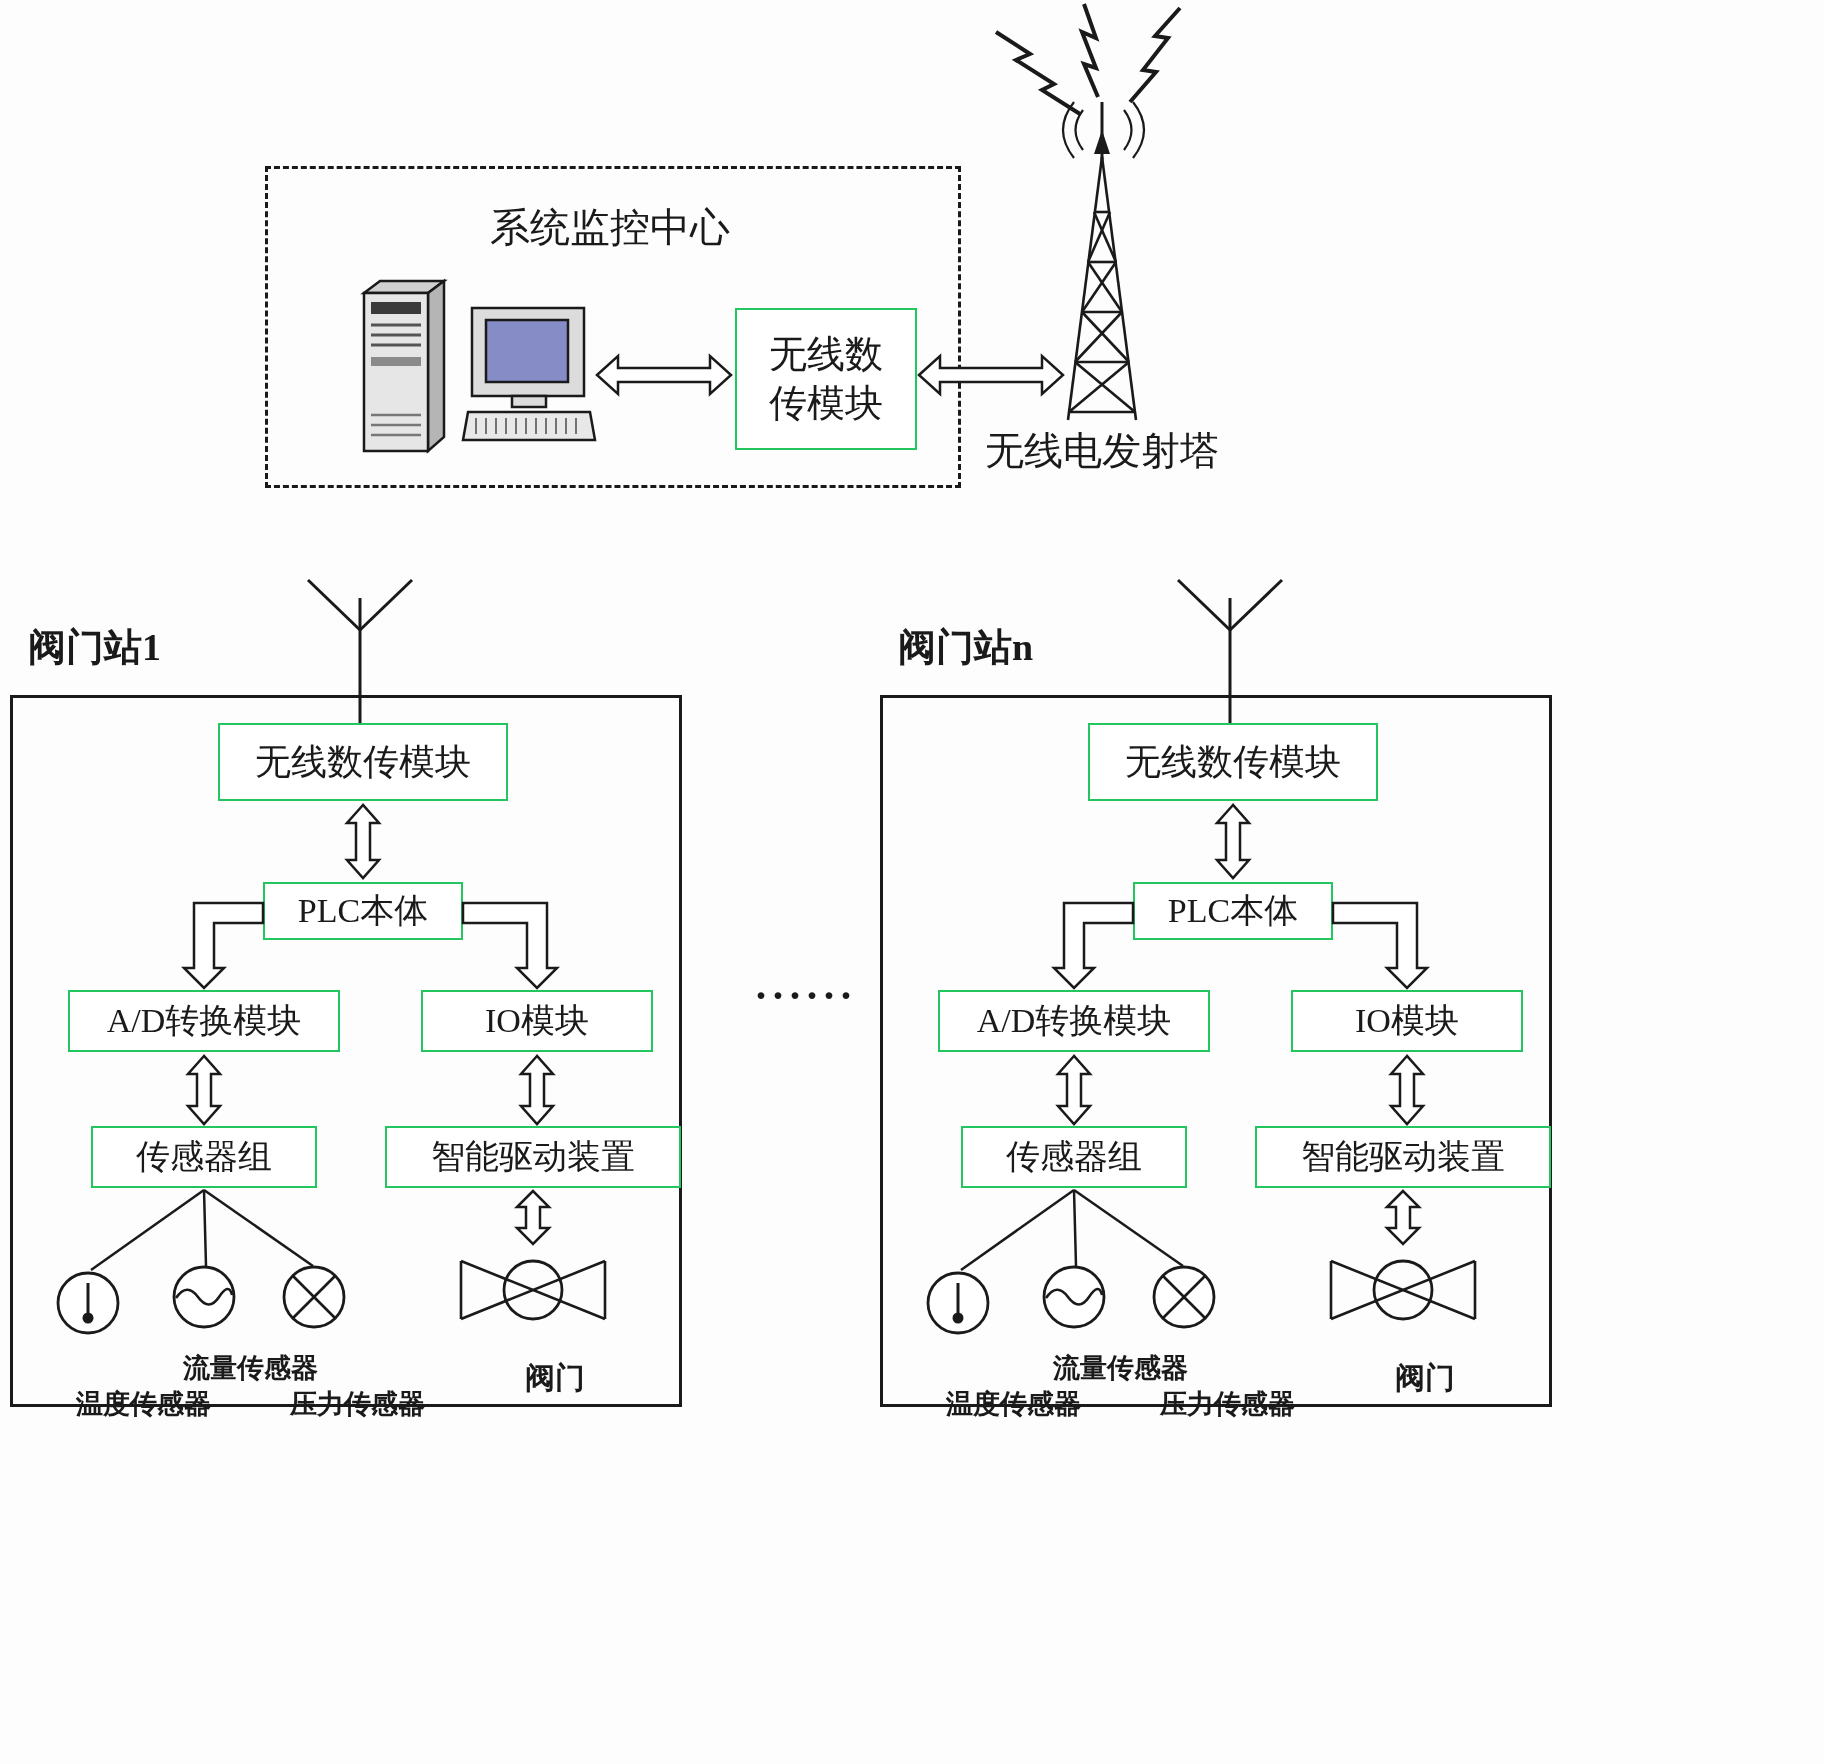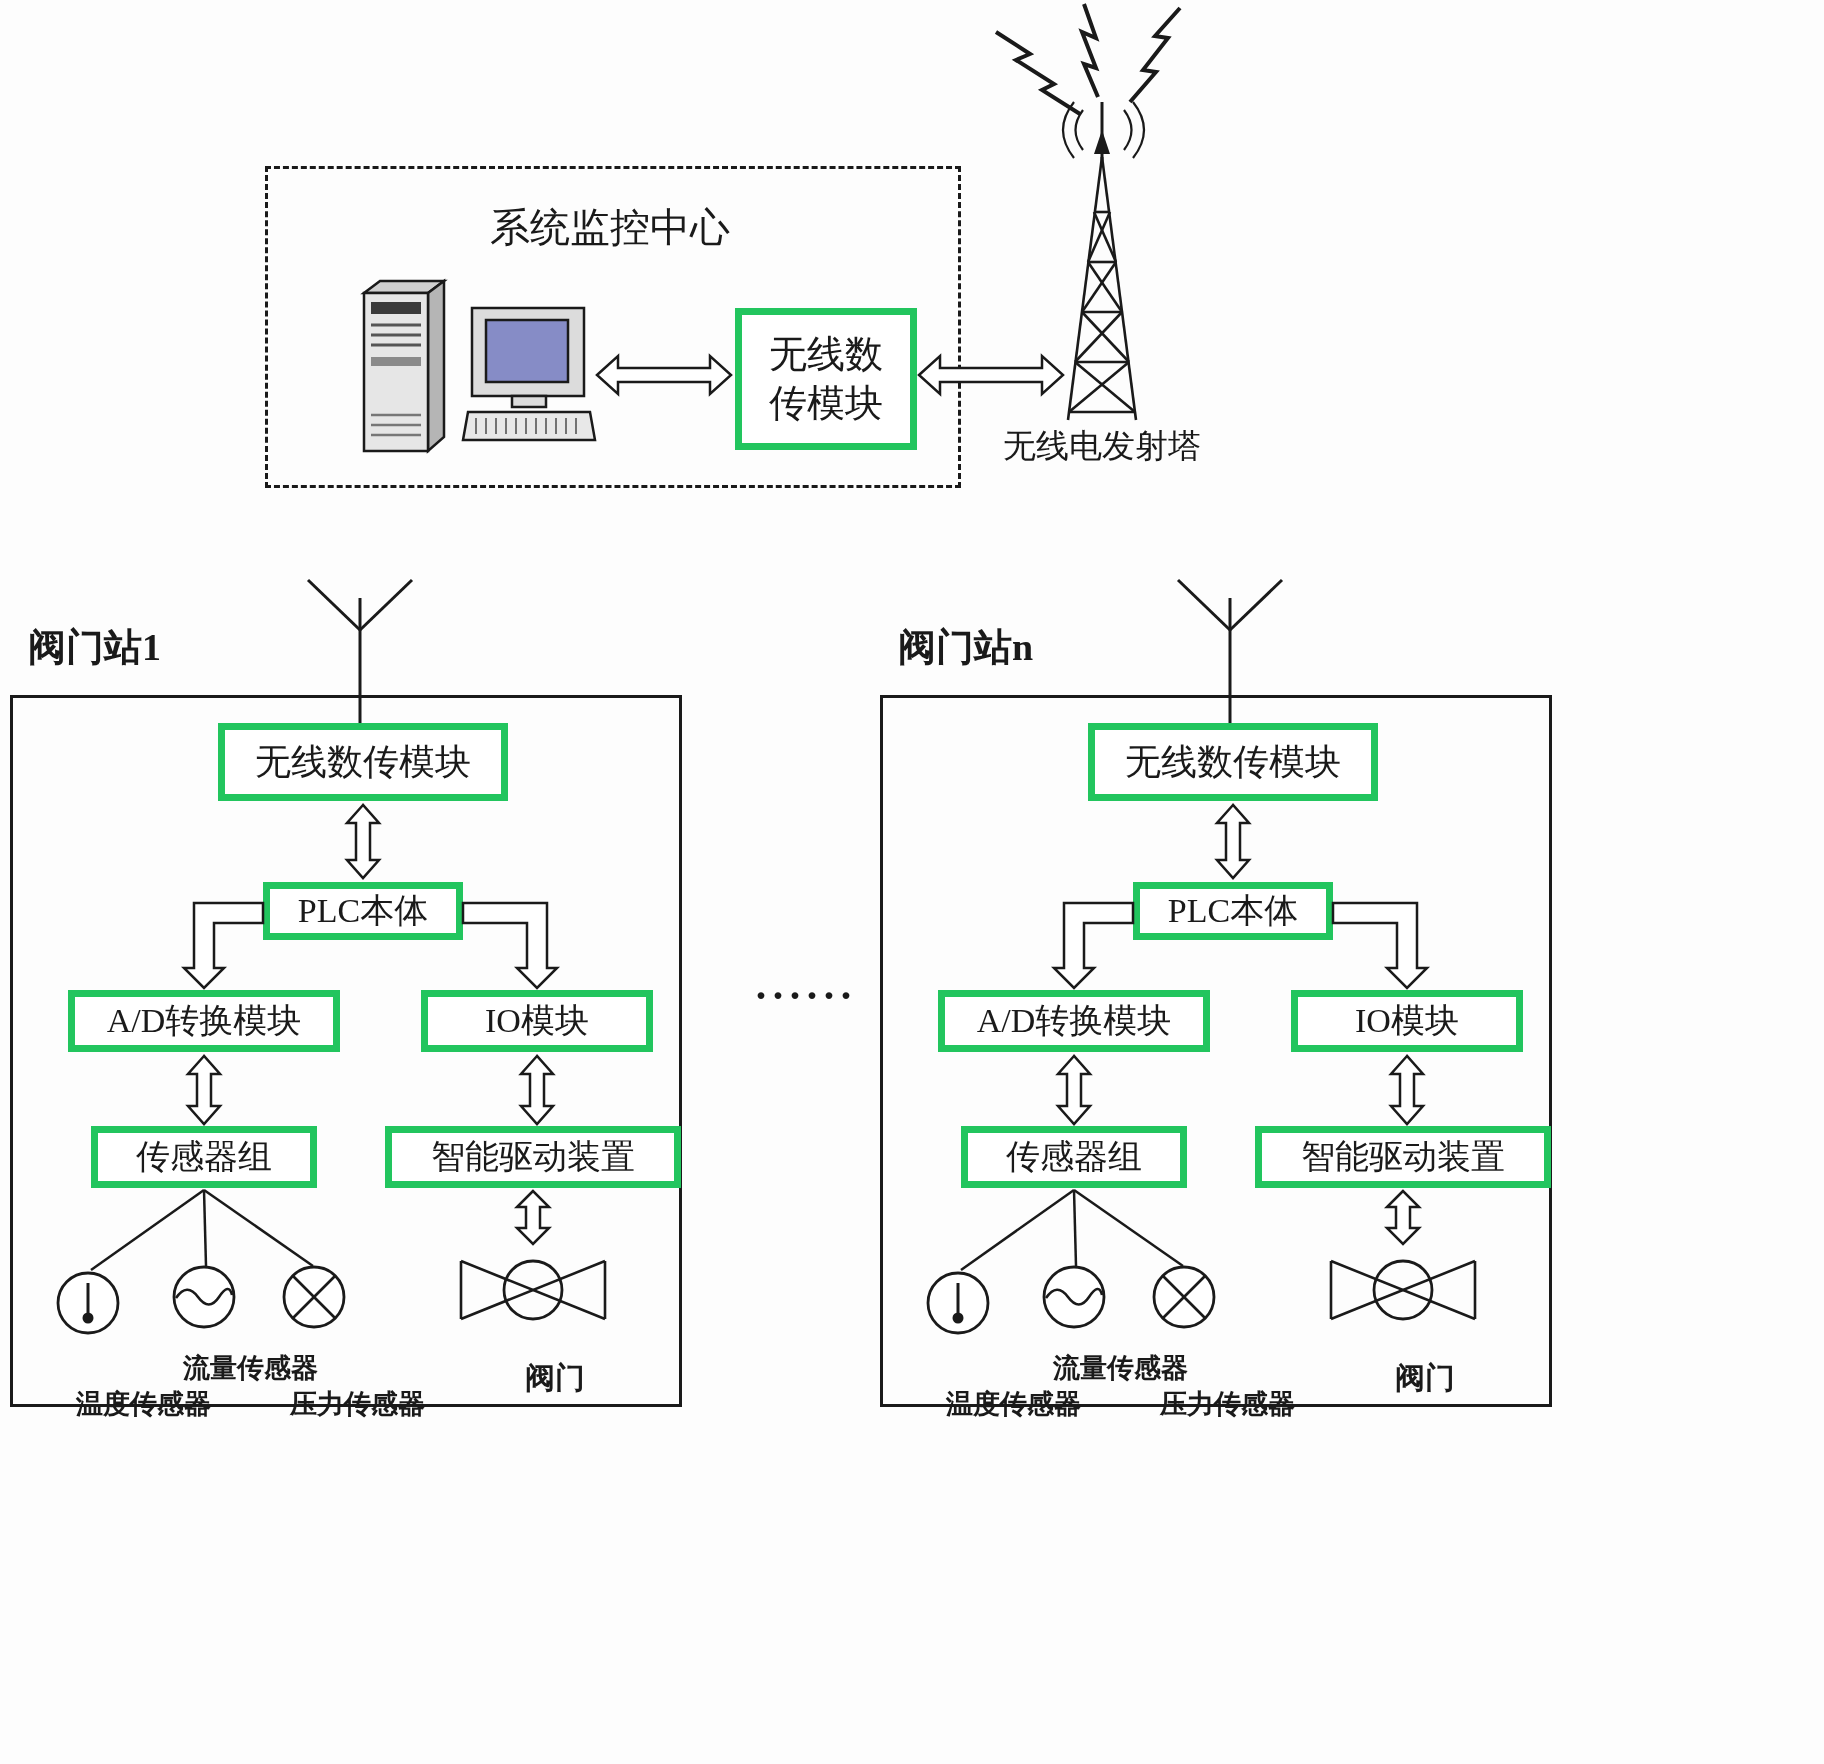--- a/index.html
+++ b/index.html
@@ -3,21 +3,21 @@
 <meta charset="utf-8">
 <style>
   html,body{margin:0;padding:0;background:#fdfdfd;}
   .canvas{
     position:relative;width:1824px;height:1764px;background:#fdfdfd;
     font-family:Liberation Serif, serif;color:#1a1a1a;
     overflow:hidden;
   }
   .abs{position:absolute;}
   .box{
-    position:absolute;border:7px solid #22c55e;background:#fff;
+    position:absolute;border:2px solid #22c55e;background:#fff;
     display:flex;align-items:center;justify-content:center;text-align:center;
     box-sizing:border-box;line-height:1.3;
   }
   .dashedbox{
     position:absolute;border:3px dashed #1a1a1a;background:transparent;box-sizing:border-box;
   }
   .title{position:absolute;font-weight:bold;}
   .lbl{position:absolute;text-align:right;font-weight:600;margin-top:32px;}
   svg{display:block;overflow:visible;}
   .stationbox{position:absolute;border:3px solid #1a1a1a;box-sizing:border-box;background:transparent;}
@@ -85,21 +85,21 @@
         <line x1="130" y1="210" x2="108" y2="260"></line>
       <line x1="108" y1="260" x2="142" y2="310"></line>
         <line x1="136" y1="260" x2="102" y2="310"></line>
       <line x1="102" y1="310" x2="149" y2="360"></line>
         <line x1="142" y1="310" x2="95" y2="360"></line>
       <line x1="95" y1="360" x2="155" y2="410"></line>
         <line x1="149" y1="360" x2="89" y2="410"></line>
     </g>
   </svg>
 
-  <div class="abs" style="left:952px;top:424px;width:300px;font-size:33px;text-align:center;">无线电发射塔</div>
+  <div class="abs" style="left:952px;top:424px;width:300px;font-size:39px;text-align:center;">无线电发射塔</div>
 
   <div class="abs" style="left:740px;top:972px;width:130px;font-size:42px;font-weight:bold;letter-spacing:3px;text-align:center;">······</div>
 
   <div class="abs" style="left:10px;top:578px;width:672px;height:830px;">
 
     <div class="title" style="left:18px;top:44px;font-size:38px;">阀门站1</div>
 
     <svg class="abs" style="left:280px;top:0;" width="140" height="170" viewBox="0 0 140 170">
       <line x1="70" y1="20" x2="70" y2="165" stroke="#1a1a1a" stroke-width="3"></line>
       <line x1="70" y1="52" x2="18" y2="2" stroke="#1a1a1a" stroke-width="3"></line>

